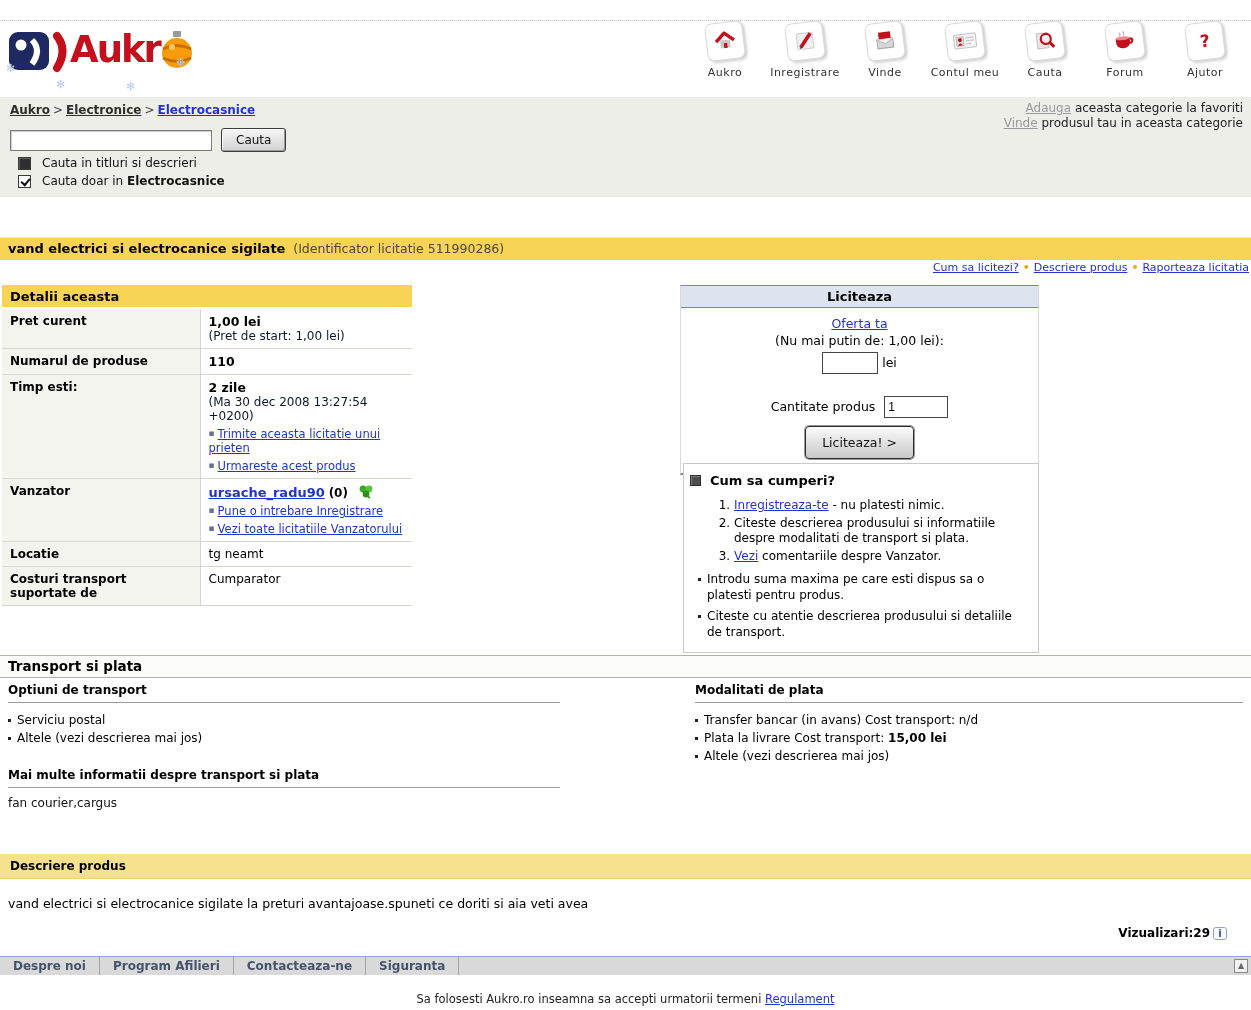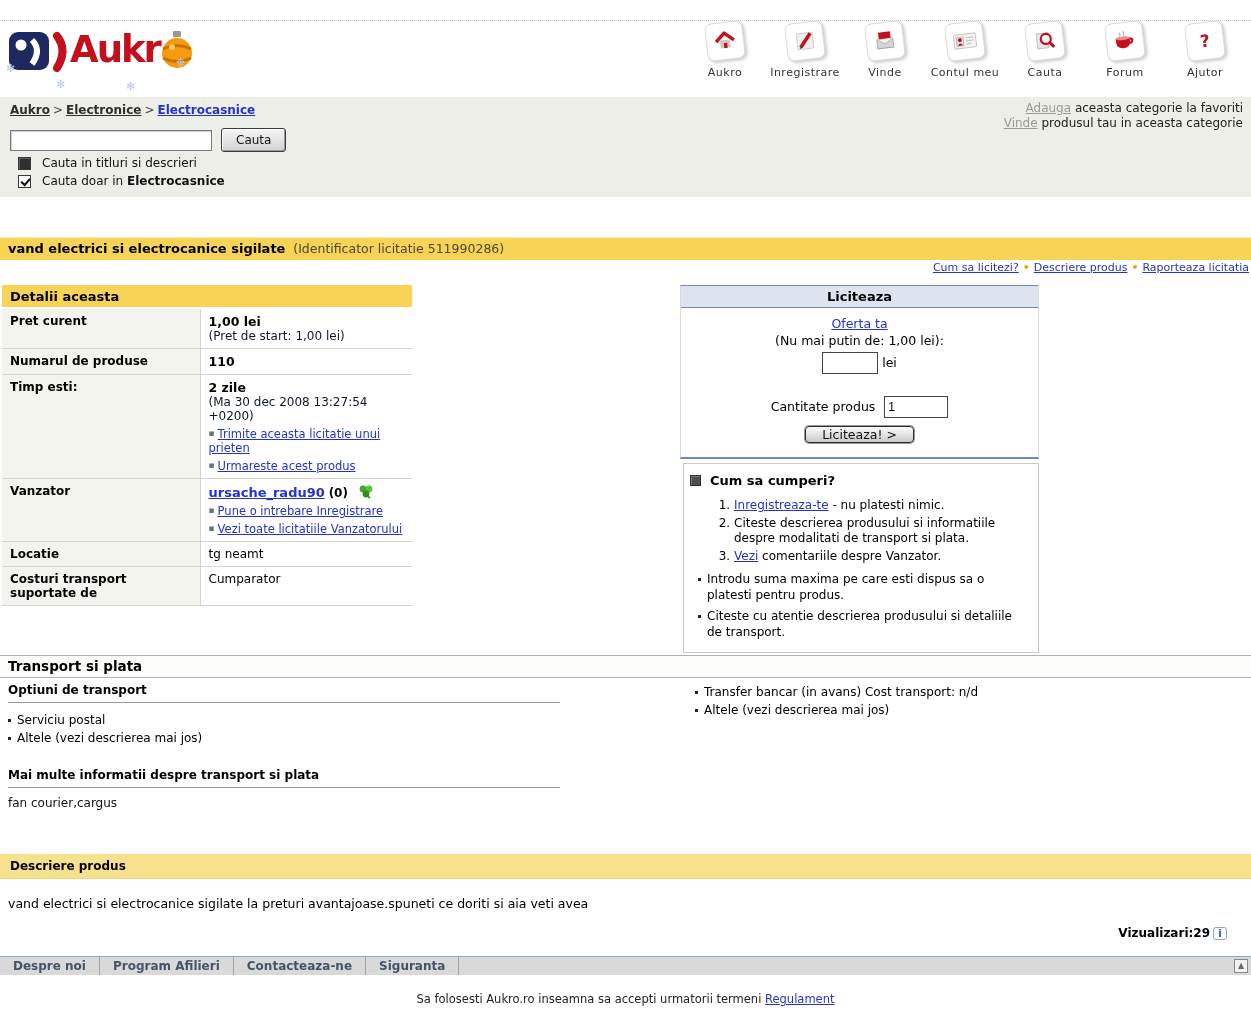--- a/index.html
+++ b/index.html
@@ -58,21 +58,21 @@
   
   .bidbox { position:absolute; left:680px; top:285px; width:359px; border-left:1px solid #d9d9d9; border-right:1px solid #d9d9d9; border-top:1px solid #7487C5; border-bottom:2px solid #7487C5; background:#fff; text-align:center; }
   .bidbox-head { background:#DEE3F0; border-bottom:1px solid #7487C5; font-weight:bold; font-size:13px; padding:3px 0; }
   .bidbox-body { padding:8px 0 14px; }
   .bidbox a.offer { color:#2333CC; text-decoration:underline; cursor:pointer; font-size:12.5px; }
   .bid-note { font-size:12.5px; margin-top:2px; }
   .bid-input { width:56px; height:22px; border:1px solid #444; font-size:12px; padding:0 3px; margin-top:4px; }
   .lei { font-size:12.5px; margin-left:4px; }
   .qty-row { margin-top:22px; font-size:12.5px; }
   .qty-input { width:64px; height:22px; border:1px solid #444; font-size:12px; padding:0 3px; margin-left:5px; }
-  .bid-btn { margin-top:8px; padding:0 16px; font-size:12.5px; font-family:"DejaVu Sans", sans-serif; color:#111; background:linear-gradient(#fbfbfb,#c9c9c9); border:1px solid #2c2c2c; border-radius:4px; box-shadow:0 0 0 1px #9a9a9a; cursor:pointer; }
+  .bid-btn { margin-top:8px; padding:8px 16px; font-size:12.5px; font-family:"DejaVu Sans", sans-serif; color:#111; background:linear-gradient(#fbfbfb,#c9c9c9); border:1px solid #2c2c2c; border-radius:4px; box-shadow:0 0 0 1px #9a9a9a; cursor:pointer; }
 
   
   .howto { position:absolute; left:683px; top:463px; width:356px; border:1px solid #C9C9C9; background:#fff; padding:9px 10px 12px 6px; }
   .howto-head { display:flex; align-items:center; }
   .sq { width:11px; height:11px; background:#4e4e4e; border:1px solid #2e2e2e; box-shadow:inset 1px 1px 0 #7a7a7a; margin-right:9px; flex:none; }
   .howto-title { font-weight:bold; font-size:13px; }
   .howto ol { margin:10px 0 8px 44px; font-size:12px; line-height:15.5px; }
   .howto ol li { margin-bottom:2px; }
   .howto a { color:#2333CC; text-decoration:underline; cursor:pointer; }
   .tips { margin-left:8px; font-size:12px; line-height:15.5px; }
@@ -336,24 +336,29 @@
           <span>Serviciu postal</span>
         </li>
       <li>
           <span class="tipdot"></span>
           <span>Altele (vezi descrierea mai jos)</span>
         </li>
     </ul>
   </div>
 
   <div class="t-col" style="left:695px; top:683px; width:548px;">
+    <div class="t-sub">Modalitati de plata</div>
     <ul class="t-list">
       <li>
           <span class="tipdot"></span>
           <span>Transfer bancar (in avans)  Cost transport: n/d</span>
+        </li>
+      <li>
+          <span class="tipdot"></span>
+          <span><span>Plata la livrare  Cost transport: </span><b>15,00 lei</b></span>
         </li>
       <li>
           <span class="tipdot"></span>
           <span>Altele (vezi descrierea mai jos)</span>
         </li>
     </ul>
   </div>
 
   <div class="t-col" style="left:8px; top:768px; width:552px;">
     <div class="t-sub">Mai multe informatii despre transport si plata</div>

